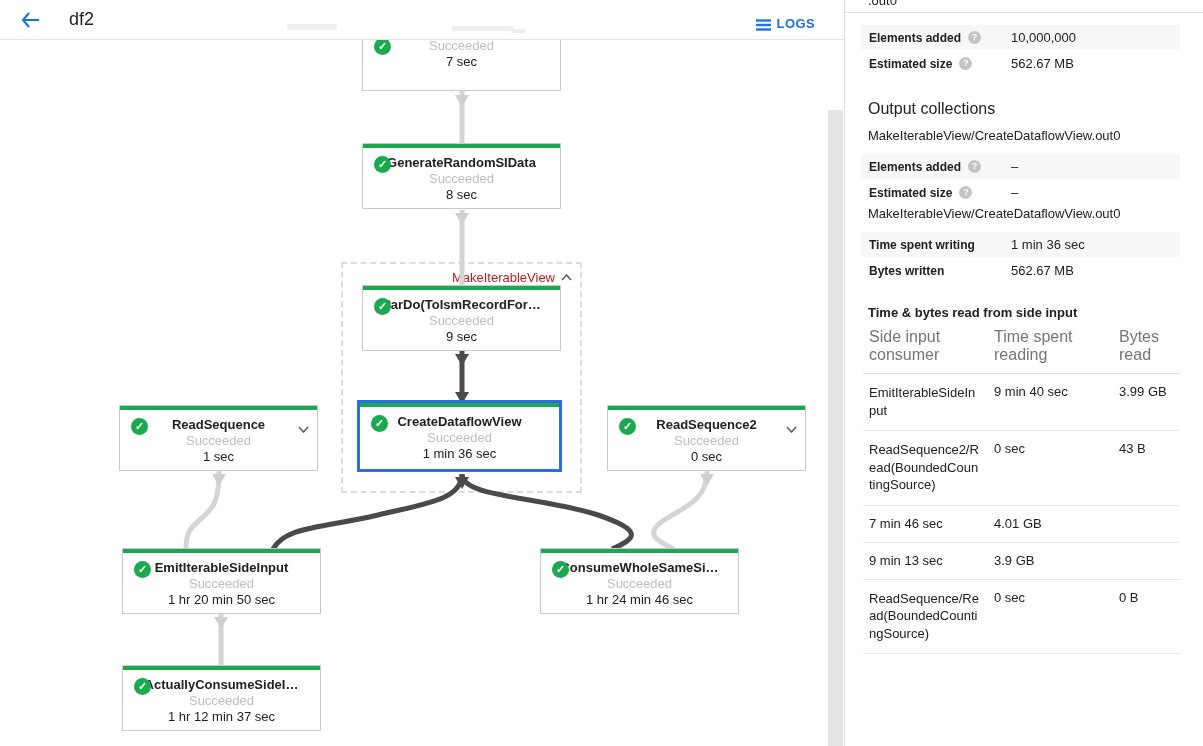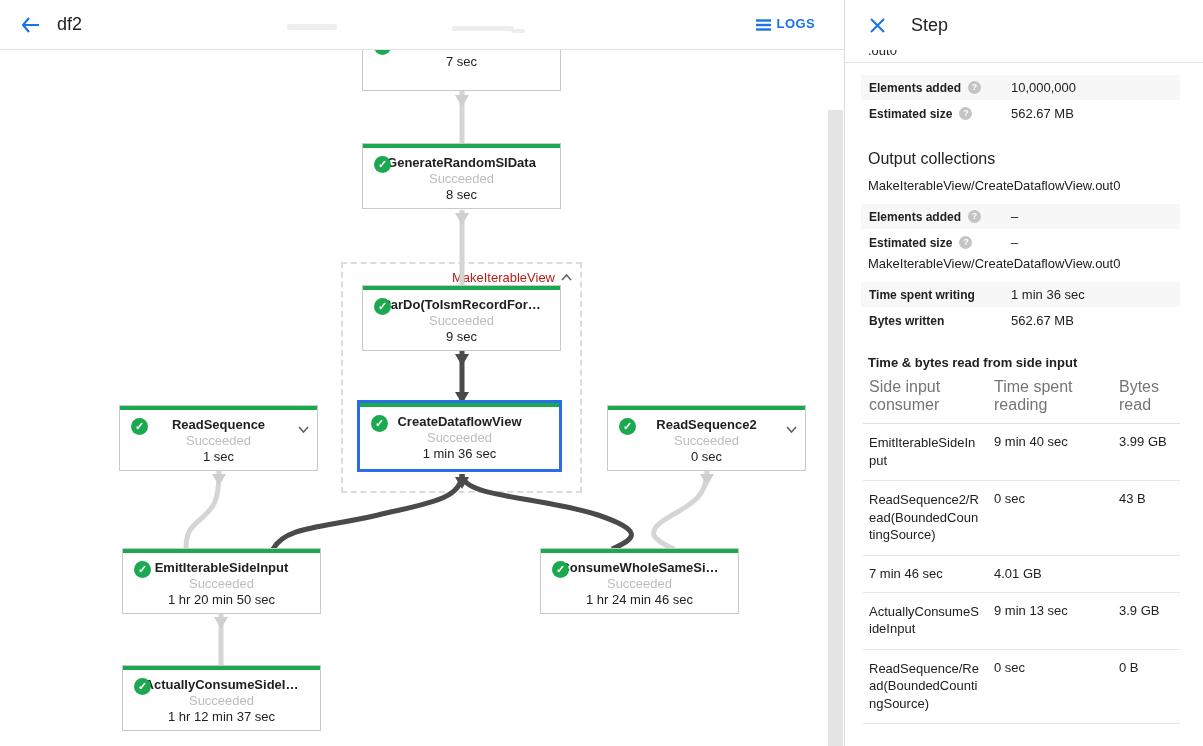--- a/index.html
+++ b/index.html
@@ -6,21 +6,21 @@
     --blue:#1a73e8; --green:#1aa94e; --sel:#2a6de8;
     --edge:#d5d5d5; --edge-dark:#4a4a4a;
     --ink:#212121; --muted:#bdbdbd; --hairline:#e4e4e4;
   }
   *{box-sizing:border-box;margin:0;padding:0;font-family:"Liberation Sans",sans-serif;}
   html,body{width:1203px;height:746px;overflow:hidden;background:#fff;}
   .app{position:relative;width:1203px;height:746px;}
 
   
   .left-col{position:absolute;left:0;top:0;width:844px;height:746px;}
-  .toolbar{position:relative;z-index:10;height:50px;background:#fff;border-bottom:1px solid #e2e2e2;display:flex;align-items:center;}
+  .toolbar{position:relative;z-index:10;height:40px;background:#fff;border-bottom:1px solid #e2e2e2;display:flex;align-items:center;gap:12px;}
   .back-btn{margin-left:14px;width:32px;height:32px;border:none;background:transparent;color:var(--blue);cursor:pointer;display:flex;align-items:center;justify-content:center;}
   .job-title{margin-left:11px;font-size:18px;color:#202124;}
   .smudge{position:absolute;background:#eeeeee;border-radius:2px;}
   .logs-btn{position:absolute;right:29px;top:16px;display:flex;align-items:flex-end;gap:6px;border:none;background:transparent;color:var(--blue);font-size:13px;font-weight:bold;letter-spacing:.4px;cursor:pointer;}
 
   .graph{position:absolute;left:0;top:54px;width:844px;height:692px;background:#fff;}
   .edges{position:absolute;left:0;top:0;z-index:1;}
   .composite{position:absolute;left:341px;top:208px;width:241px;height:231px;border:2px dashed #dcdcdc;background:transparent;z-index:0;}
   .composite-label{position:absolute;top:6px;right:8px;display:flex;align-items:center;gap:6px;color:#b91c1c;font-size:13px;cursor:pointer;}
 
@@ -197,28 +197,20 @@
               <line x1="0" y1="6" x2="15" y2="6"></line>
               <line x1="0" y1="10.5" x2="15" y2="10.5"></line>
             </g>
           </svg>
         <span>LOGS</span>
       </button>
     </div>
   </div>
 
   <aside class="panel">
-    <div class="panel-head">
-      <button class="close-btn">
-        <svg width="15" height="15" viewBox="0 0 15 15">
-            <path d="M1 1 L14 14 M14 1 L1 14" stroke="#1a73e8" stroke-width="2" fill="none"></path>
-          </svg>
-      </button>
-      <span class="panel-title">Step</span>
-    </div>
     <div class="peek">
       <span>.out0</span>
     </div>
 
     <div class="panel-body">
 
       <div class="mrow alt">
         <span class="lbl">
             <span>Elements added</span>
             <span class="help">?</span>
@@ -279,21 +271,20 @@
         <div class="t-row">
           <span class="c1">ReadSequence2/Read(BoundedCountingSource)</span>
           <span>0 sec</span>
           <span>43 B</span>
         </div>
         <div class="t-row">
           <span>7 min 46 sec</span>
           <span>4.01 GB</span>
         </div>
         <div class="t-row">
-          <span class="c1">ActuallyConsumeSideInput</span>
           <span>9 min 13 sec</span>
           <span>3.9 GB</span>
         </div>
         <div class="t-row">
           <span class="c1">ReadSequence/Read(BoundedCountingSource)</span>
           <span>0 sec</span>
           <span>0 B</span>
         </div>
       </div>
 

